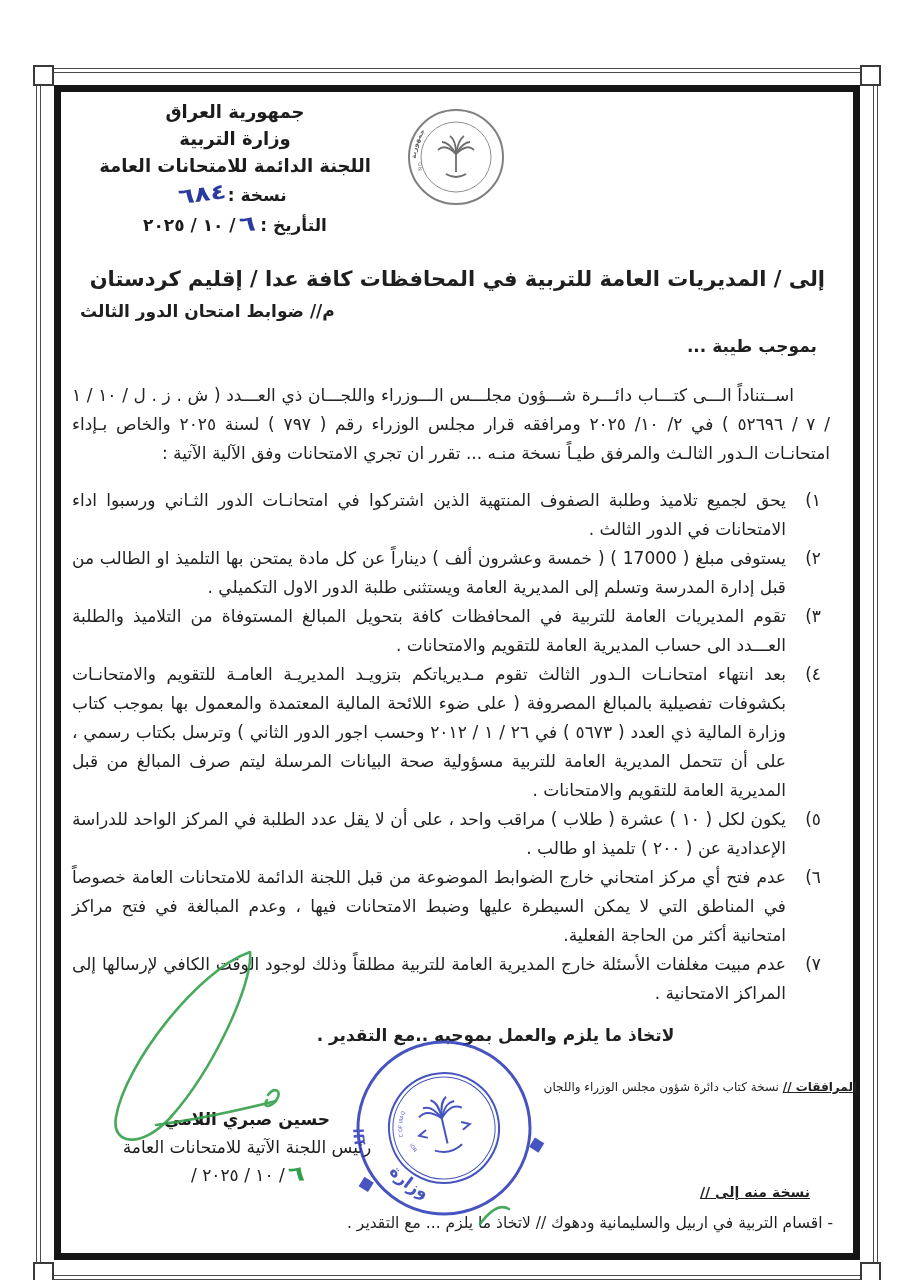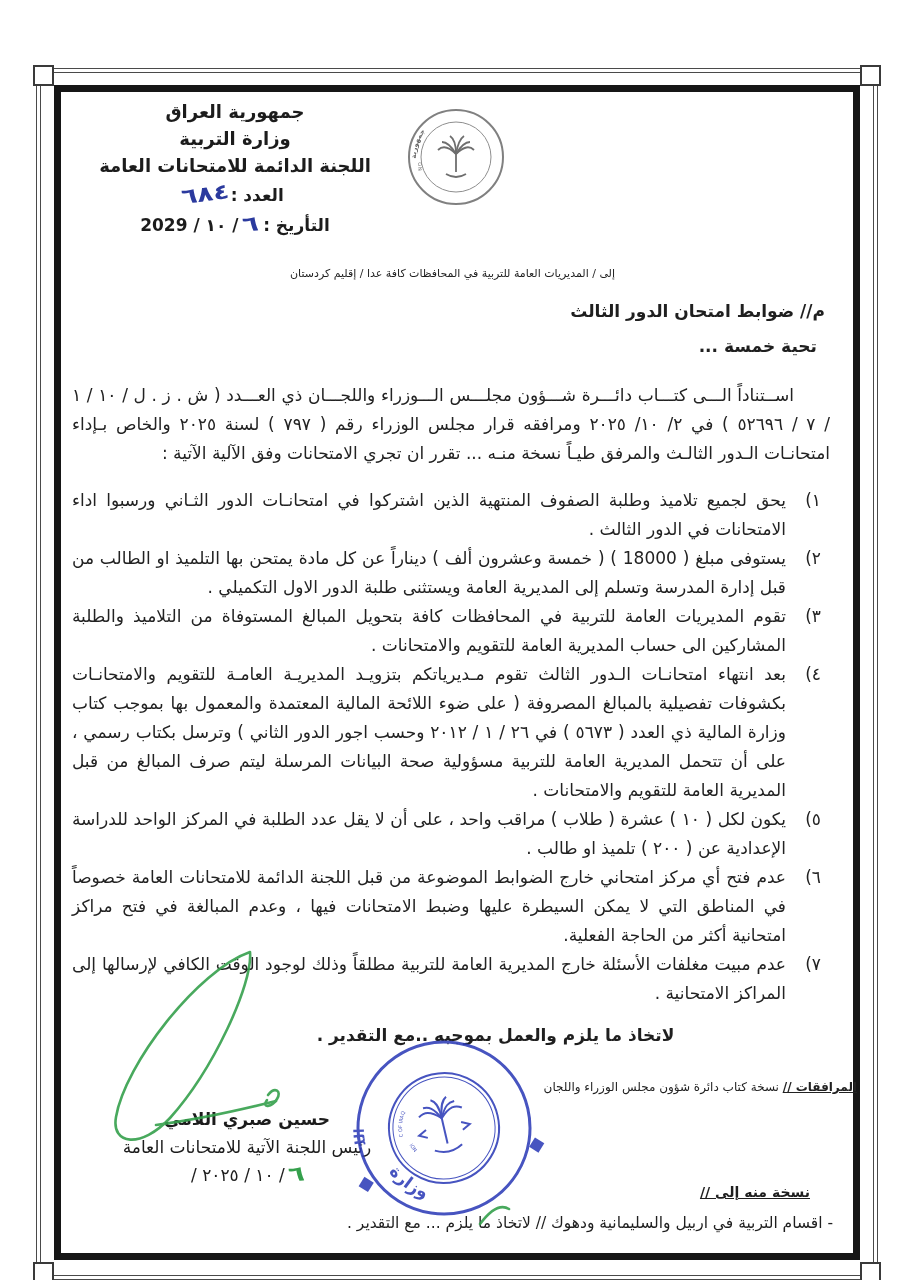--- a/index.html
+++ b/index.html
@@ -30,23 +30,23 @@
   .body-text{font-size:17px; line-height:29px; color:#222;}
 
   .header-block{left:70px; top:74px; width:330px; text-align:center;
     font-size:18px; line-height:27px; font-weight:bold; color:#1c1c1c;}
   .hdr-meta{font-size:17px; margin-top:2px;}
   .hand{display:inline-block; font-weight:bold; letter-spacing:2px;
     transform:rotate(-7deg) scaleX(1.25); font-size:21px;}
   .hand-blue{color:#2b3a9e;}
   .hand-green{color:#35a04c;}
 
-  .addressee{left:80px; right:80px; top:243px; text-align:center;
-    font-size:11px; font-weight:normal;}
-  .subject{left:80px; right:80px; top:277px; text-align:right;
+  .addressee{left:80px; right:80px; top:243px; 
+    font-size:21px; font-weight:bold;}
+  .subject{left:80px; right:80px; top:277px; text-align:left;
     font-size:17px; font-weight:bold;}
   .greeting{right:88px; top:312px; font-size:17px; font-weight:bold;}
 
   .intro{left:72px; right:75px; top:340px; text-align:justify;
     text-indent:36px;}
   .items{left:72px; right:84px; top:462px;}
   .item{display:flex; gap:7px; align-items:flex-start;}
   .item-num{flex:0 0 28px; white-space:nowrap; font-size:17px; line-height:29px;}
   .item-text{flex:1; text-align:justify;}
 
@@ -80,27 +80,27 @@
   <div class="corner c-tr"></div>
   <div class="corner c-bl"></div>
   <div class="corner c-br"></div>
   <div class="frame-inner"></div>
 
   <div class="abs header-block">
     <div>جمهورية العراق</div>
     <div>وزارة التربية</div>
     <div>اللجنة الدائمة للامتحانات العامة</div>
     <div class="hdr-meta">
-      <span>العدد :</span>
+      <span>نسخة :</span>
       <span class="hand hand-blue">٦٨٤</span>
     </div>
     <div class="hdr-meta">
       <span>التأريخ :</span>
       <span class="hand hand-blue">٦</span>
-      <span>/ ١٠ / 2029</span>
+      <span>/ ١٠ / ٢٠٢٥</span>
     </div>
   </div>
 
   <svg class="seal-gray" width="112" height="108" viewBox="0 0 112 108">
     <circle cx="56" cy="53" r="47" fill="none" stroke="#6a6a6a" stroke-width="2"></circle>
     <circle cx="56" cy="53" r="35" fill="none" stroke="#7a7a7a" stroke-width="1"></circle>
     <defs>
       <path id="sealTop" d="M 16 53 A 40 40 0 0 1 96 53"></path>
       <path id="sealBot" d="M 18 60 A 38 38 0 0 0 94 60"></path>
     </defs>
@@ -117,36 +117,36 @@
       <path d="M 56 50 C 56 38 53 34 50 32"></path>
       <path d="M 56 50 C 58 38 61 34 64 32"></path>
       <path d="M 56 50 C 62 40 66 38 70 38"></path>
       <path d="M 56 50 C 64 42 70 42 74 46"></path>
       <path d="M 46 70 Q 56 76 66 70"></path>
     </g>
   </svg>
 
   <div class="abs addressee">إلى / المديريات العامة للتربية في المحافظات كافة عدا / إقليم كردستان</div>
   <div class="abs subject">م// ضوابط امتحان الدور الثالث</div>
-  <div class="abs greeting">تحية خمسة ...</div>
+  <div class="abs greeting">بموجب طيبة ...</div>
 
   <p class="abs intro body-text">اســتناداً الـــى كتـــاب دائـــرة شـــؤون مجلـــس الـــوزراء واللجـــان ذي العـــدد ( ش . ز . ل / ١٠ / ١ / ٧ / ٥٢٦٩٦ ) في ٢/ ١٠/ ٢٠٢٥ ومرافقه قرار مجلس الوزراء رقم ( ٧٩٧ ) لسنة ٢٠٢٥ والخاص بـإداء امتحانـات الـدور الثالـث والمرفق طيـاً نسخة منـه ... تقرر ان تجري الامتحانات وفق الآلية الآتية :</p>
 
   <div class="abs items body-text">
     <div class="item">
       <span class="item-num">١)</span>
       <span class="item-text">يحق لجميع تلاميذ وطلبة الصفوف المنتهية الذين اشتركوا في امتحانـات الدور الثـاني ورسبوا اداء الامتحانات في الدور الثالث .</span>
     </div>
     <div class="item">
       <span class="item-num">٢)</span>
-      <span class="item-text">يستوفى مبلغ ( 18000 ) ( خمسة وعشرون ألف ) ديناراً عن كل مادة يمتحن بها التلميذ او الطالب من قبل إدارة المدرسة وتسلم إلى المديرية العامة ويستثنى طلبة الدور الاول التكميلي .</span>
+      <span class="item-text">يستوفى مبلغ ( 17000 ) ( خمسة وعشرون ألف ) ديناراً عن كل مادة يمتحن بها التلميذ او الطالب من قبل إدارة المدرسة وتسلم إلى المديرية العامة ويستثنى طلبة الدور الاول التكميلي .</span>
     </div>
     <div class="item">
       <span class="item-num">٣)</span>
-      <span class="item-text">تقوم المديريات العامة للتربية في المحافظات كافة بتحويل المبالغ المستوفاة من التلاميذ والطلبة المشاركين الى حساب المديرية العامة للتقويم والامتحانات .</span>
+      <span class="item-text">تقوم المديريات العامة للتربية في المحافظات كافة بتحويل المبالغ المستوفاة من التلاميذ والطلبة العـــدد الى حساب المديرية العامة للتقويم والامتحانات .</span>
     </div>
     <div class="item">
       <span class="item-num">٤)</span>
       <span class="item-text">بعد انتهاء امتحانـات الـدور الثالث تقوم مـديرياتكم بتزويـد المديريـة العامـة للتقويم والامتحانـات بكشوفات تفصيلية بالمبالغ المصروفة ( على ضوء اللائحة المالية المعتمدة والمعمول بها بموجب كتاب وزارة المالية ذي العدد ( ٥٦٧٣ ) في ٢٦ / ١ / ٢٠١٢ وحسب اجور الدور الثاني ) وترسل بكتاب رسمي ، على أن تتحمل المديرية العامة للتربية مسؤولية صحة البيانات المرسلة ليتم صرف المبالغ من قبل المديرية العامة للتقويم والامتحانات .</span>
     </div>
     <div class="item">
       <span class="item-num">٥)</span>
       <span class="item-text">يكون لكل ( ١٠ ) عشرة ( طلاب ) مراقب واحد ، على أن لا يقل عدد الطلبة في المركز الواحد للدراسة الإعدادية عن ( ٢٠٠ ) تلميذ او طالب .</span>
     </div>
     <div class="item">

